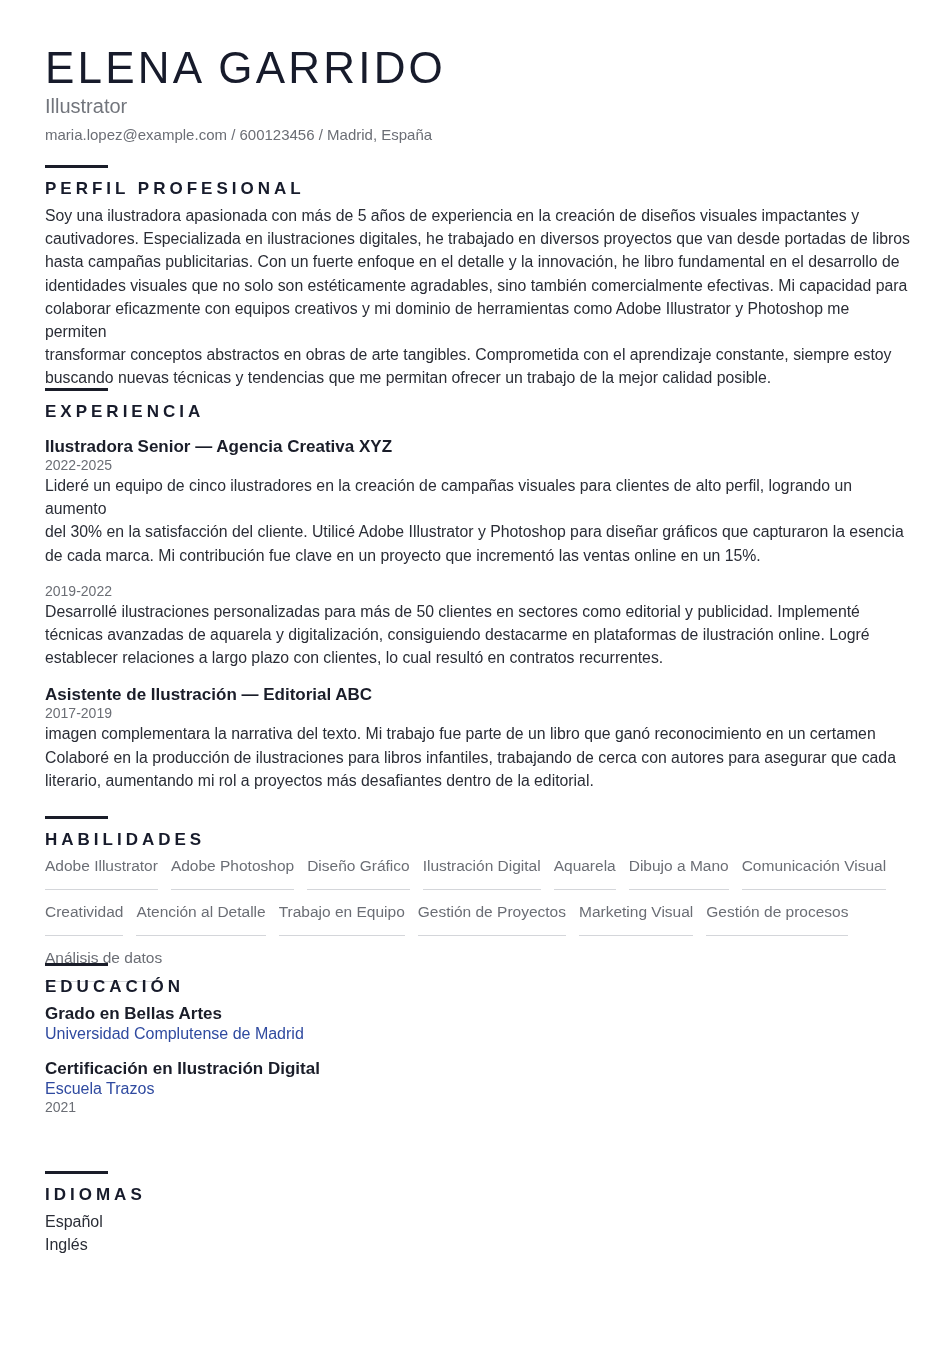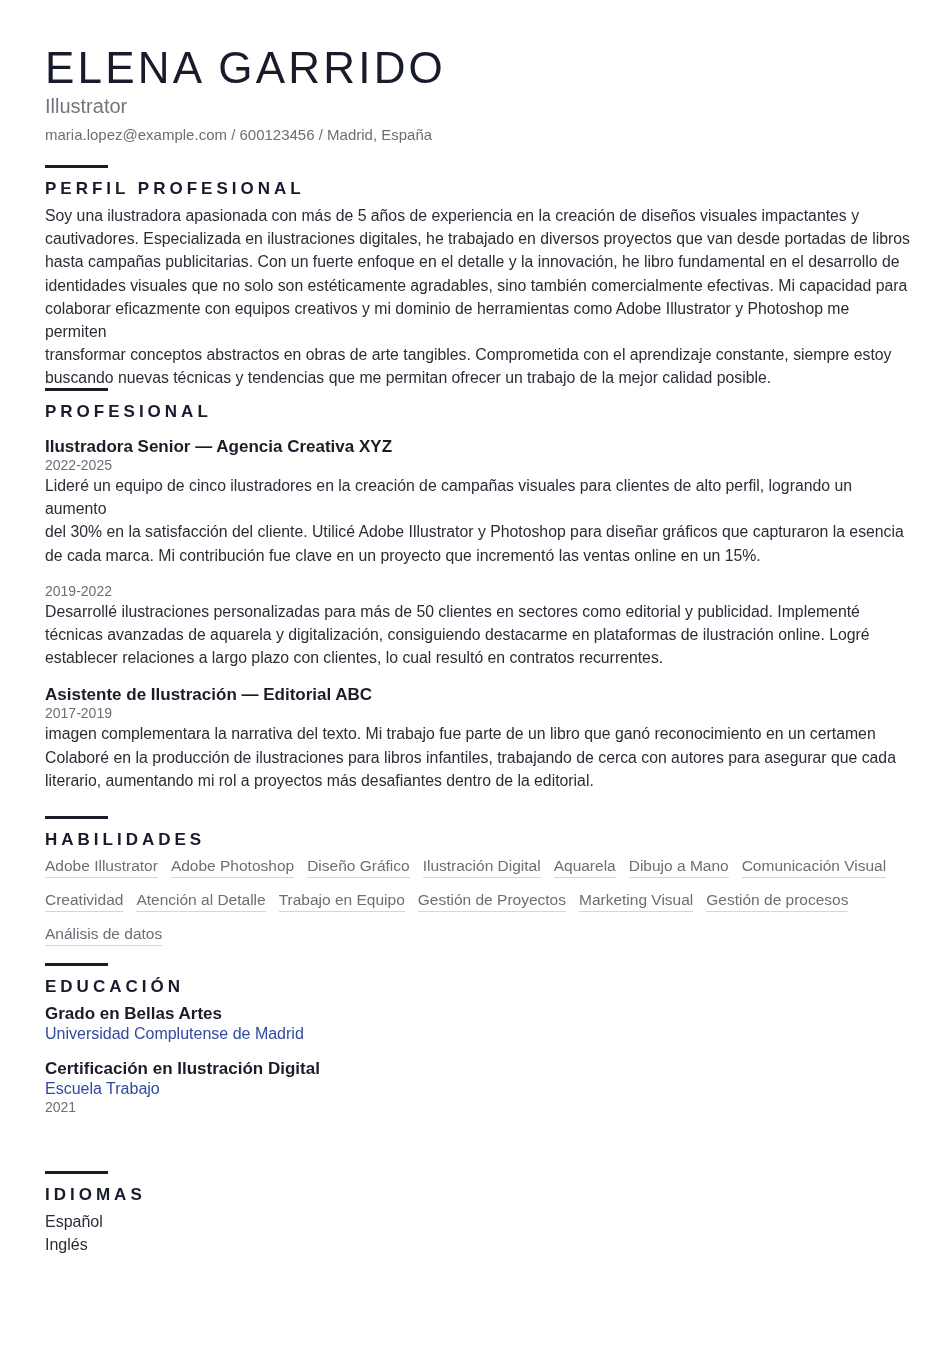--- a/index.html
+++ b/index.html
@@ -42,21 +42,21 @@
     .job { margin: 0; }
     .job-title {
       font-size: 17px; font-weight: 700; color: #1a1d29; line-height: 20px;
       white-space: nowrap;
     }
     .job-date { font-size: 14px; color: #6b6e75; line-height: 16px; }
 
     .skills { display: flex; flex-wrap: wrap; margin-top: 8px; width: 866px; }
     .skill {
       font-size: 15.5px; color: #6b6e75; line-height: 18px;
-      border-bottom: 1px solid #d4d6da; padding-bottom: 2px;
+      border-bottom: 1px solid #d4d6da; padding-bottom: 14px;
       margin-right: 13px; margin-bottom: 13px; white-space: nowrap;
     }
 
     .edu-title { font-size: 17px; font-weight: 700; color: #1a1d29; line-height: 20px; white-space: nowrap; }
     .edu-school { font-size: 16px; color: #2f4aa0; line-height: 19px; white-space: nowrap; }
     .edu-year { font-size: 14px; color: #6b6e75; line-height: 19px; }
 
     .lang { font-size: 16px; color: #2a2d36; line-height: 23px; }
   </style>
 </head>
@@ -77,21 +77,21 @@
       <div>hasta campañas publicitarias. Con un fuerte enfoque en el detalle y la innovación, he libro fundamental en el desarrollo de</div>
       <div>identidades visuales que no solo son estéticamente agradables, sino también comercialmente efectivas. Mi capacidad para</div>
       <div>colaborar eficazmente con equipos creativos y mi dominio de herramientas como Adobe Illustrator y Photoshop me permiten</div>
       <div>transformar conceptos abstractos en obras de arte tangibles. Comprometida con el aprendizaje constante, siempre estoy</div>
       <div>buscando nuevas técnicas y tendencias que me permitan ofrecer un trabajo de la mejor calidad posible.</div>
     </div>
   </div>
 
   <div class="section" style="top:388px;">
     <div class="divider"></div>
-    <div class="section-title">PROFESIONAL</div>
+    <div class="section-title">EXPERIENCIA</div>
 
     <div class="job" style="margin-top:16px;">
       <div class="job-title">Ilustradora Senior — Agencia Creativa XYZ</div>
       <div class="job-date">2022-2025</div>
       <div class="para" style="margin-top:1px;">
         <div>Lideré un equipo de cinco ilustradores en la creación de campañas visuales para clientes de alto perfil, logrando un aumento</div>
         <div>del 30% en la satisfacción del cliente. Utilicé Adobe Illustrator y Photoshop para diseñar gráficos que capturaron la esencia</div>
         <div>de cada marca. Mi contribución fue clave en un proyecto que incrementó las ventas online en un 15%.</div>
       </div>
     </div>
@@ -141,21 +141,21 @@
     <div class="divider"></div>
     <div class="section-title">EDUCACIÓN</div>
 
     <div style="margin-top:8px;">
       <div class="edu-title">Grado en Bellas Artes</div>
       <div class="edu-school">Universidad Complutense de Madrid</div>
     </div>
 
     <div style="margin-top:16px;">
       <div class="edu-title">Certificación en Ilustración Digital</div>
-      <div class="edu-school">Escuela Trabajo</div>
+      <div class="edu-school">Escuela Trazos</div>
       <div class="edu-year">2021</div>
     </div>
   </div>
 
   <div class="section" style="top:1171px;">
     <div class="divider"></div>
     <div class="section-title">IDIOMAS</div>
     <div style="margin-top:6px;">
       <div class="lang">Español</div>
       <div class="lang">Inglés</div>

